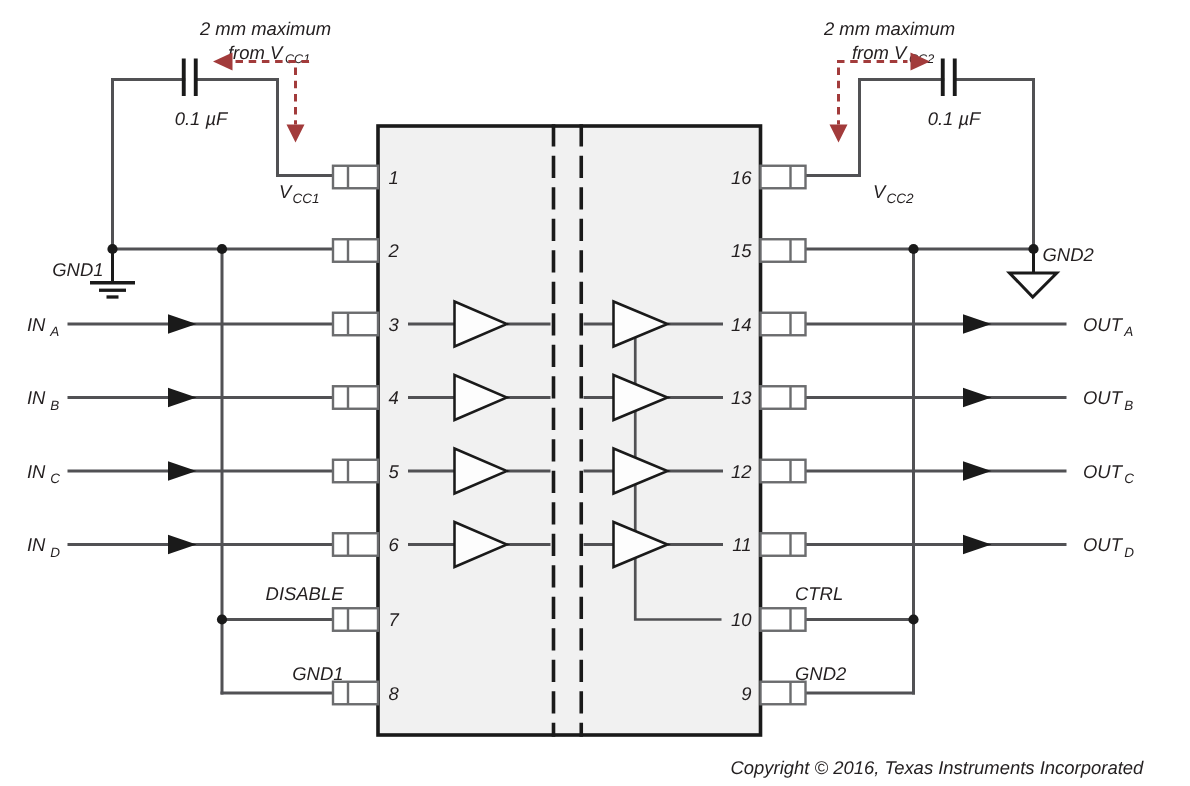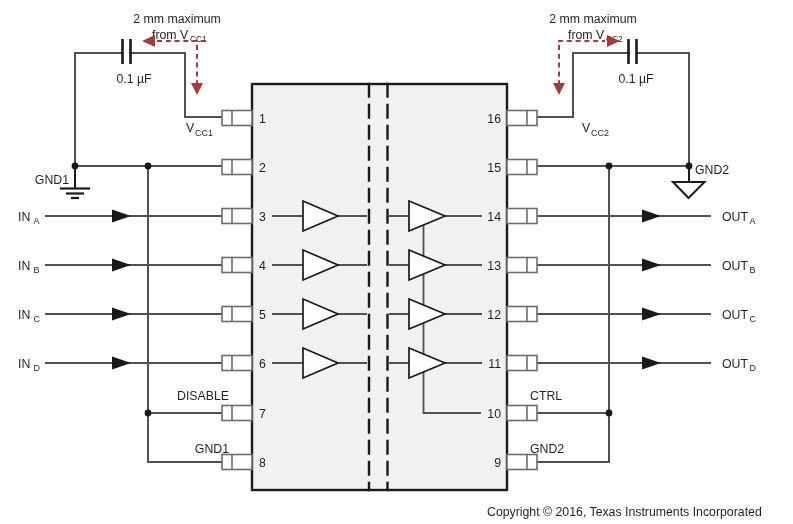--- a/index.html
+++ b/index.html
@@ -1,16 +1,16 @@
 <!DOCTYPE html>
 <html><head>
 <meta charset="utf-8">
 <style>
   html,body{margin:0;padding:0;background:#ffffff;}
-  .canvas{position:relative;width:793px;height:524px;background:#ffffff;overflow:hidden;}
+  .canvas{position:relative;width:793px;height:524px;background:#ffffff;overflow:hidden;font-style:italic;}
   svg text{font-family:"Liberation Sans","DejaVu Sans",sans-serif;fill:#231F20;}
   .t{font-size:12.3px;}
   .sub{font-size:9px;}
   .subsm{font-size:8.4px;}
   .mid{text-anchor:middle;}
   .end{text-anchor:end;}
   .wire{fill:none;stroke:#515154;stroke-width:2;stroke-linecap:square;}
   .blk{fill:none;stroke:#1A1A1A;stroke-width:2.4;stroke-linecap:square;}
   .redash{fill:none;stroke:#A23B3B;stroke-width:2;stroke-dasharray:5 3.8;}
 </style>

